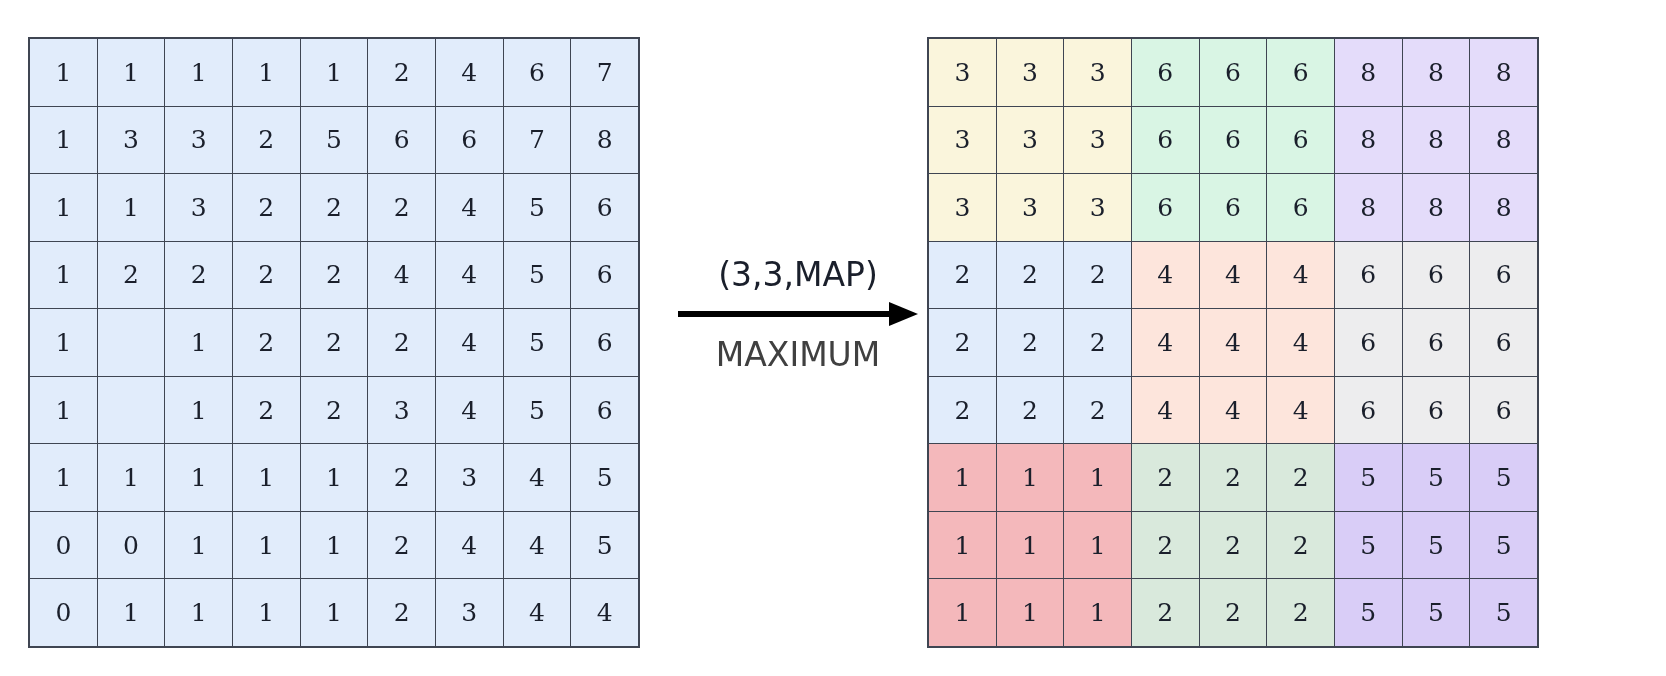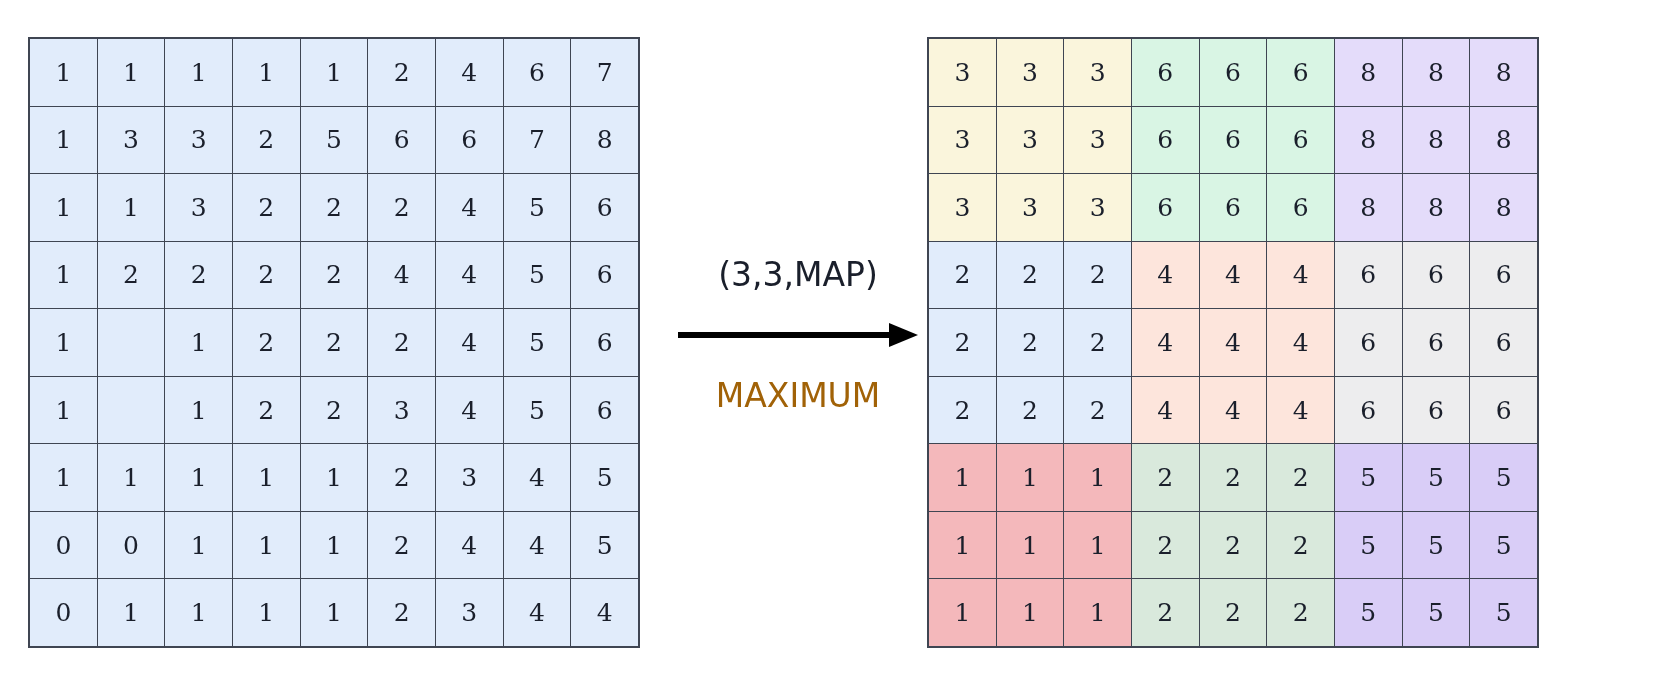--- a/index.html
+++ b/index.html
@@ -72,41 +72,41 @@
   
   #transform {
     position: absolute;
     left: 676px;
     top: 255px;
     width: 244px;
     height: 160px;
     display: flex;
     flex-direction: column;
     align-items: center;
-    justify-content: space-between;
+    justify-content: flex-start;
   }
 
   #transform-top-label {
     font-size: 33px;
     color: #1a1f2b;
     font-family: "DejaVu Sans", sans-serif;
     letter-spacing: 0px;
     white-space: nowrap;
     margin-bottom: 5px;
   }
 
   #arrow-wrap {
     width: 244px;
     height: 30px;
     display: block;
   }
 
   #transform-bottom-label {
     font-size: 33px;
-    color: #a16207;
+    color: #404040;
     font-family: "DejaVu Sans", sans-serif;
     white-space: nowrap;
     margin-top: 6px;
   }
 </style>
 </head>
 <body>
 
 <div id="stage">
 

